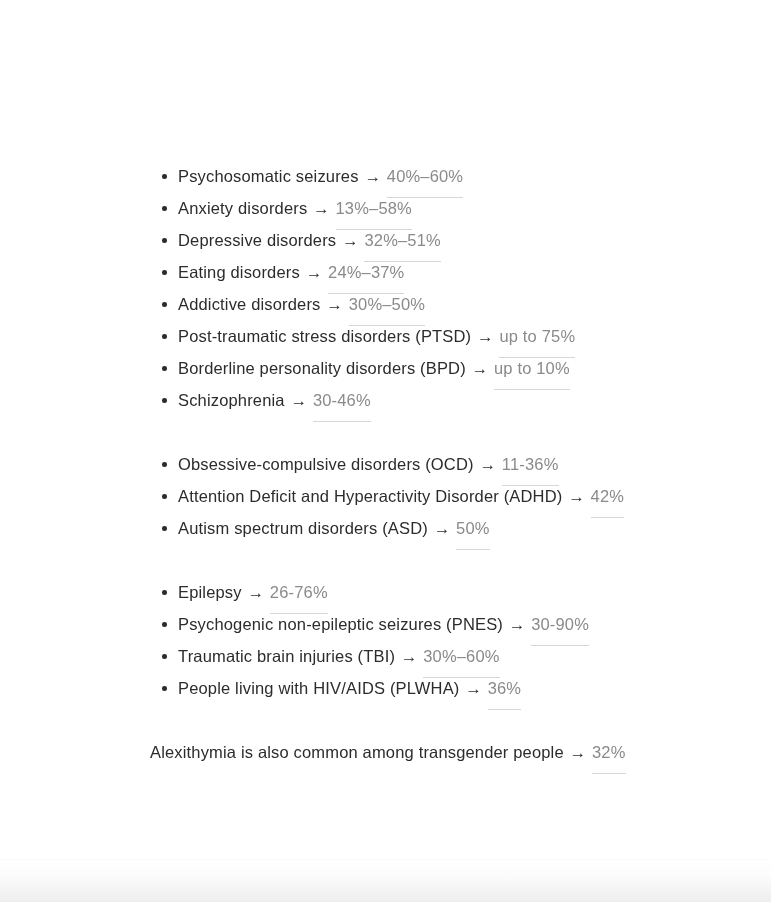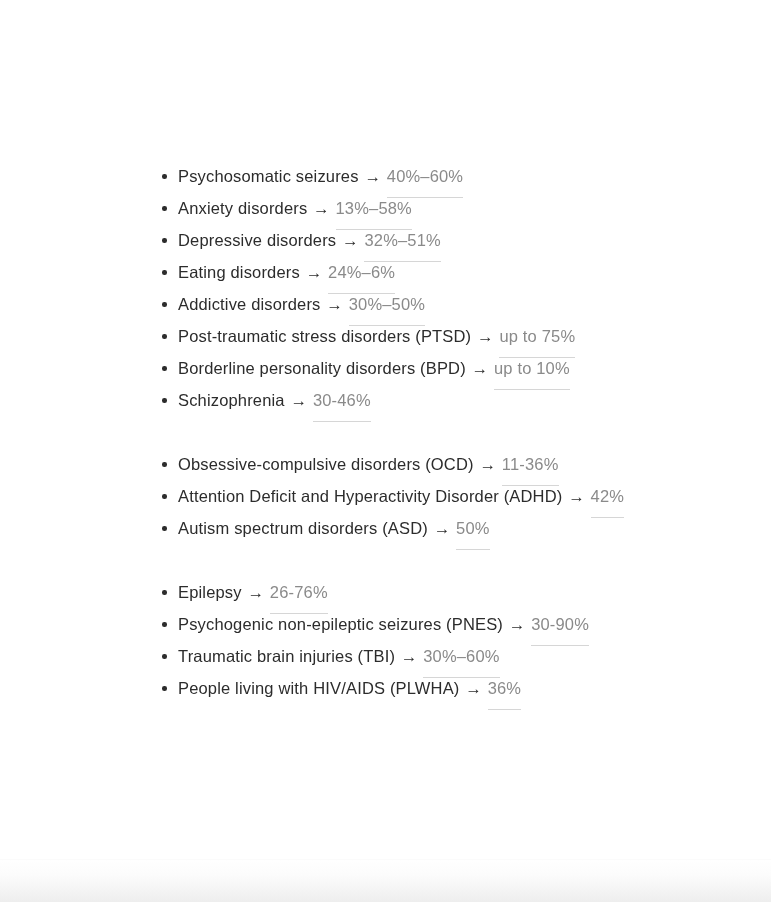--- a/index.html
+++ b/index.html
@@ -121,21 +121,21 @@
       <li class="bullet-item">
         <span class="bullet-dot"></span>
         <span class="item-label">Depressive disorders</span>
         <span class="arrow">→</span>
         <span class="value">32%–51%</span>
       </li>
       <li class="bullet-item">
         <span class="bullet-dot"></span>
         <span class="item-label">Eating disorders</span>
         <span class="arrow">→</span>
-        <span class="value">24%–6%</span>
+        <span class="value">24%–37%</span>
       </li>
       <li class="bullet-item">
         <span class="bullet-dot"></span>
         <span class="item-label">Addictive disorders</span>
         <span class="arrow">→</span>
         <span class="value">30%–50%</span>
       </li>
       <li class="bullet-item">
         <span class="bullet-dot"></span>
         <span class="item-label">Post-traumatic stress disorders (PTSD)</span>
@@ -201,18 +201,23 @@
         <span class="value">30%–60%</span>
       </li>
       <li class="bullet-item">
         <span class="bullet-dot"></span>
         <span class="item-label">People living with HIV/AIDS (PLWHA)</span>
         <span class="arrow">→</span>
         <span class="value">36%</span>
       </li>
     </ul>
 
+    <p class="closing">
+      <span class="item-label">Alexithymia is also common among transgender people</span>
+      <span class="arrow">→</span>
+      <span class="value">32%</span>
+    </p>
 
   </div>
 
   <div class="footer-band"></div>
 
 </div>
 
 </body></html>

